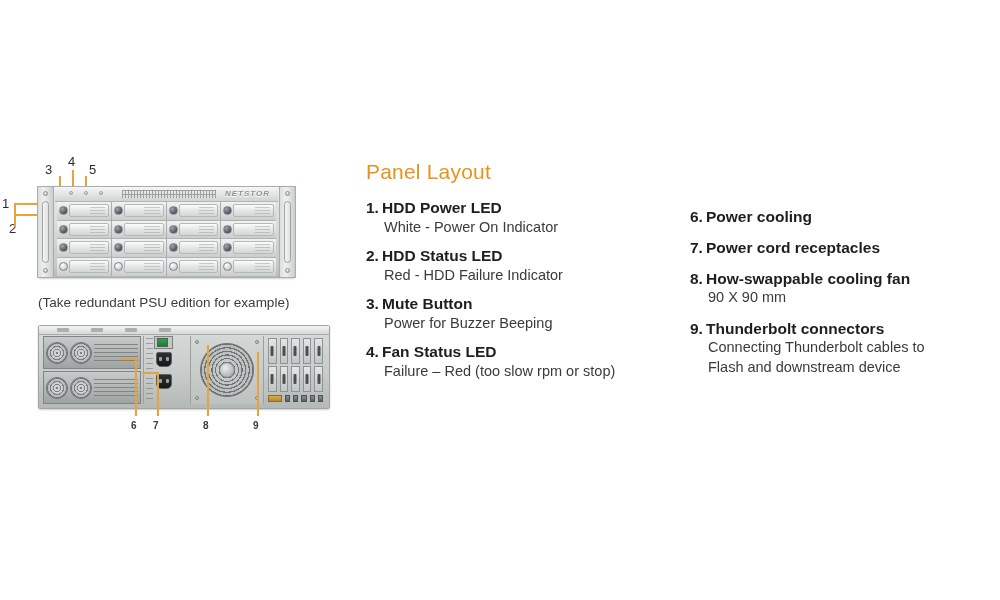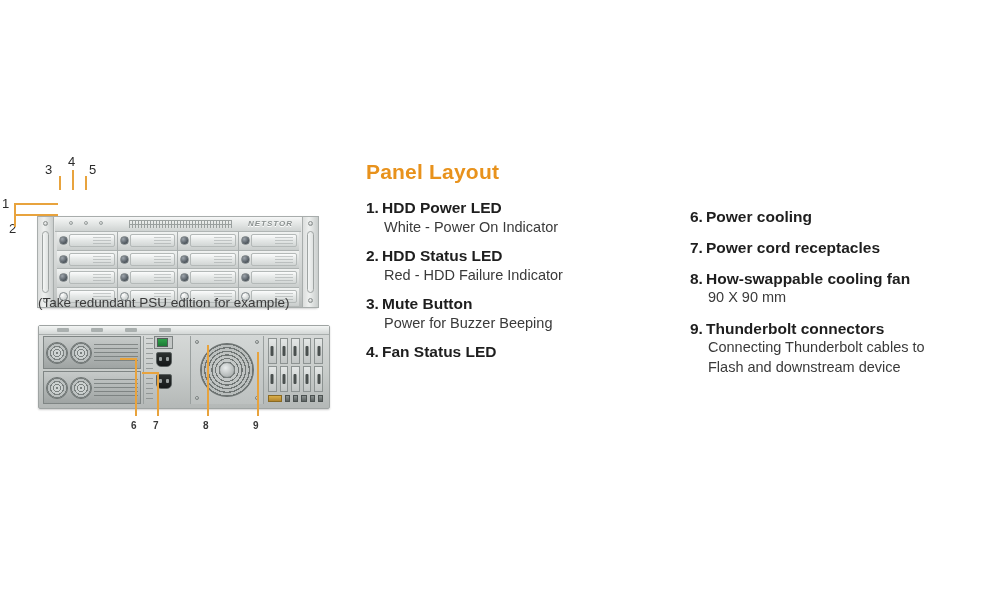--- a/index.html
+++ b/index.html
@@ -40,23 +40,22 @@
     position: absolute;
     height: 2px;
     background: #e8a33d;
   }
 
   
   #front-chassis {
     position: absolute;
     left: 38px;
     top: 186px;
-    width: 280px;
+    width: 257px;
     height: 92px;
-    margin-top: 30px;
   }
   .chassis-body {
     position: absolute;
     inset: 0;
     background: linear-gradient(180deg,#f2f3f2 0%, #e3e5e4 12%, #d5d8d7 50%, #c3c7c6 88%, #b5b9b8 100%);
     border: 1px solid #a8adac;
     border-radius: 2px;
     box-shadow: 0 1px 2px rgba(0,0,0,.18);
   }
   
@@ -423,21 +422,21 @@
     color: #3b3b3b;
     white-space: nowrap;
   }
 
   
   #panel-title {
     position: absolute;
     left: 366px;
     top: 160px;
     font-size: 21px;
-    font-weight: 700;
+    font-weight: 400;
     color: #e8921c;
     letter-spacing: .2px;
   }
   .spec-col { position: absolute; }
   #col-left  { left: 366px; top: 198px; width: 310px; }
   #col-right { left: 690px; top: 196px; width: 300px; }
 
   .spec-item { margin-bottom: 9px; }
   .spec-head {
     font-size: 15.5px;
@@ -702,20 +701,21 @@
     <div class="spec-head">
       <span class="num">3.</span><span>Mute Button</span>
     </div>
     <div class="spec-desc">Power for Buzzer Beeping</div>
   </div>
 
   <div class="spec-item">
     <div class="spec-head">
       <span class="num">4.</span><span>Fan Status LED</span>
     </div>
+    <div class="spec-desc">Failure – Red (too slow rpm or stop)</div>
   </div>
 
 </div>
 
 <div class="spec-col" id="col-right">
 
   <div class="spec-item">
   </div>
 
   <div class="spec-item">

